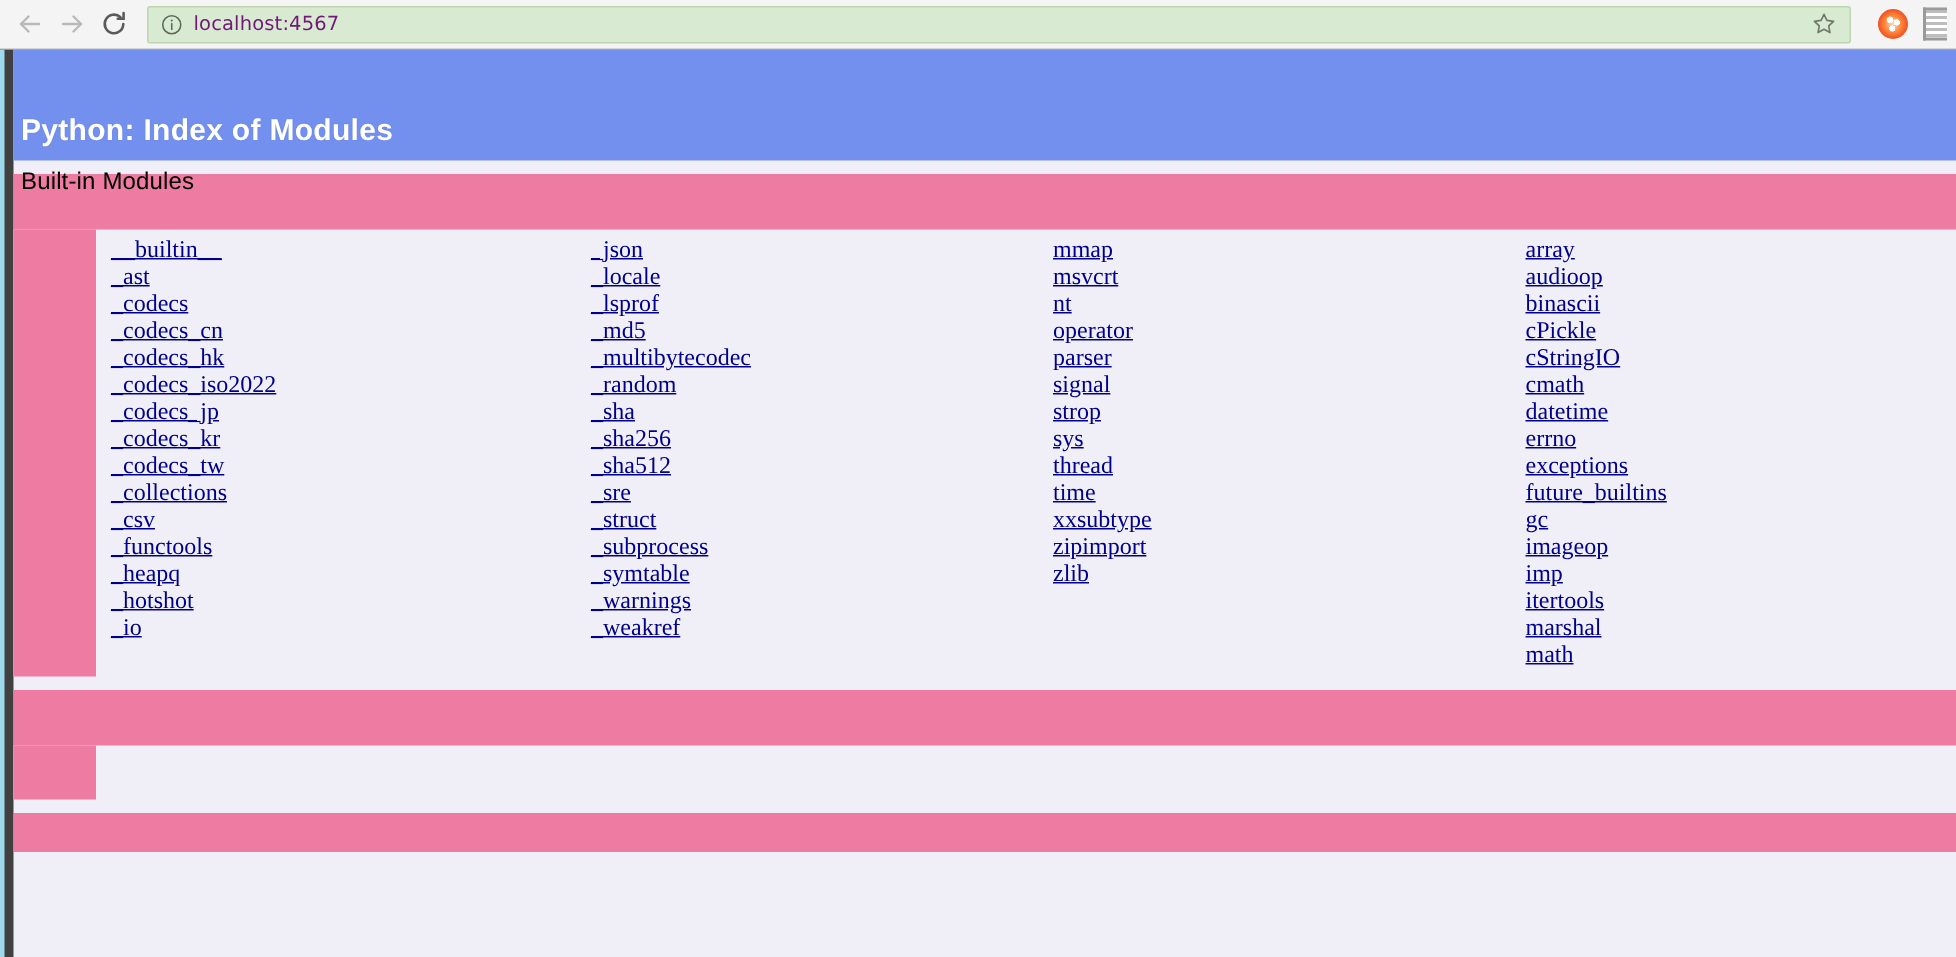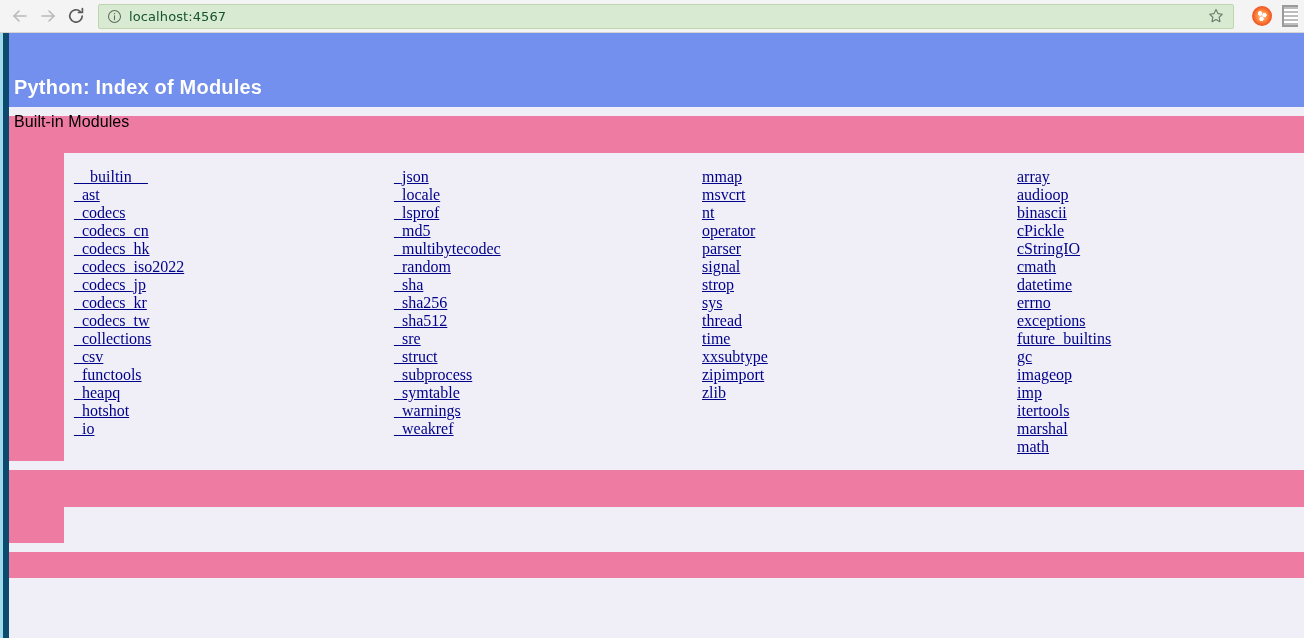--- a/index.html
+++ b/index.html
@@ -44,21 +44,21 @@
   }
   .info-icon {
     width: 15px; height: 15px;
     flex: 0 0 auto;
     margin-right: 7px;
     color: #5f6b5a;
   }
   .url-text {
     font-family: "DejaVu Sans", sans-serif;
     font-size: 13px;
-    color: #14532d;
+    color: #701a75;
     white-space: nowrap;
     overflow: hidden;
     text-overflow: ellipsis;
     letter-spacing: .1px;
   }
   .star-icon {
     width: 18px; height: 18px;
     color: #6f7a6a;
     flex: 0 0 auto;
     margin-left: auto;
@@ -86,21 +86,21 @@
     margin-left: 10px;
     border: 2px solid #9a9a9a;
     border-right: none;
     background: repeating-linear-gradient(to bottom, #bdbdbd 0 2px, #ffffff 2px 4px);
   }
 
   
   .viewport {
     position: relative;
     height: 605px;
-    background: #0c4a6e;
+    background: #404040;
     overflow: hidden;
   }
   .left-rule {
     position: absolute;
     left: 0; top: 0; bottom: 0;
     width: 3px;
     background: #9fd9ee;
     z-index: 5;
   }
   .page {
@@ -156,21 +156,21 @@
   .gutter.w-tab   { width: 55px; }
   .content {
     flex: 1 1 auto;
     background: #f0eff7;
     min-width: 0;
   }
 
   
   .modcols {
     display: flex;
-    padding: 15px 0 5px 0;
+    padding: 5px 0 5px 0;
   }
   .modcol {
     flex: 1 1 0;
     padding-left: 10px;
   }
   .modcol:nth-child(1) { flex: 0 0 320px; }
   .modcol:nth-child(2) { flex: 0 0 308px; }
   .modcol:nth-child(3) { flex: 0 0 315px; }
   .modcol:nth-child(4) { flex: 1 1 auto; }
   .modlink {

